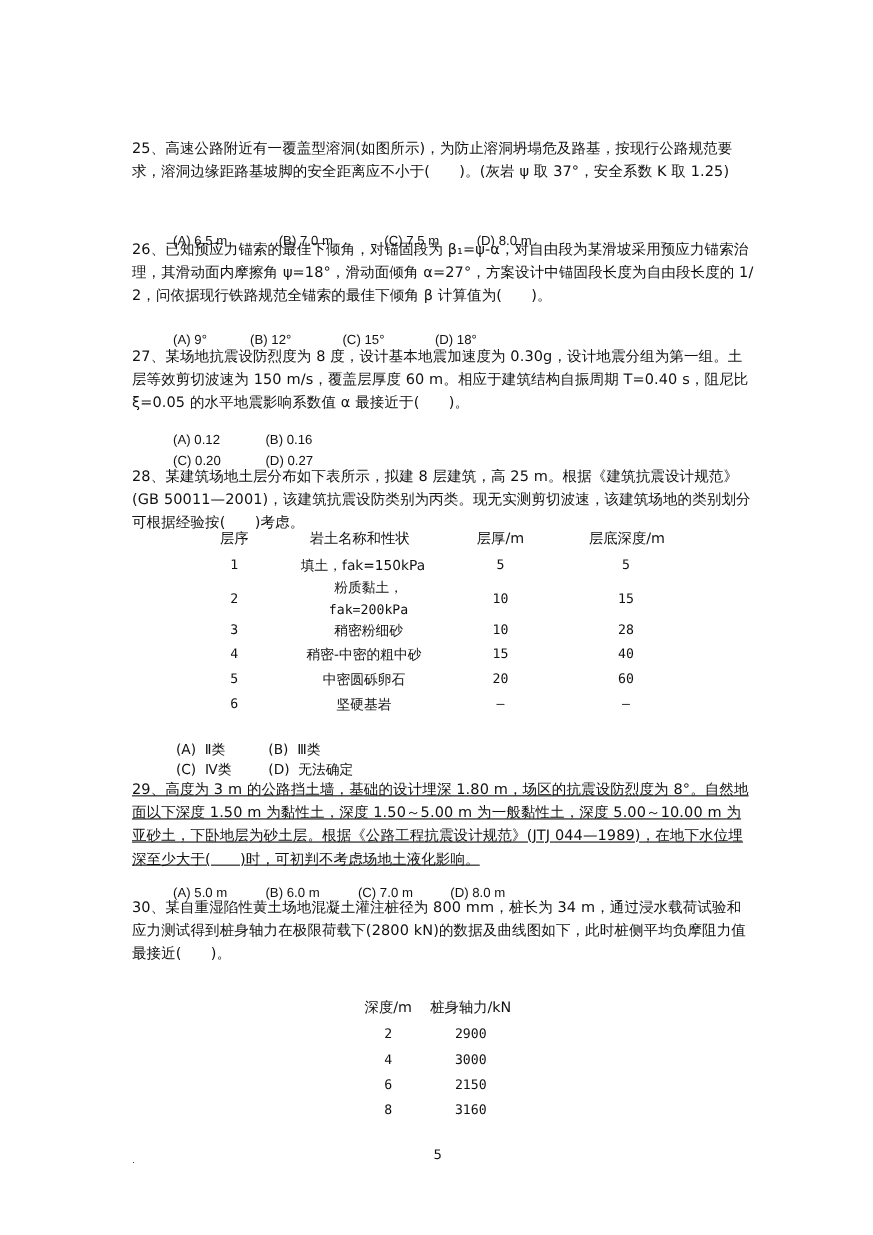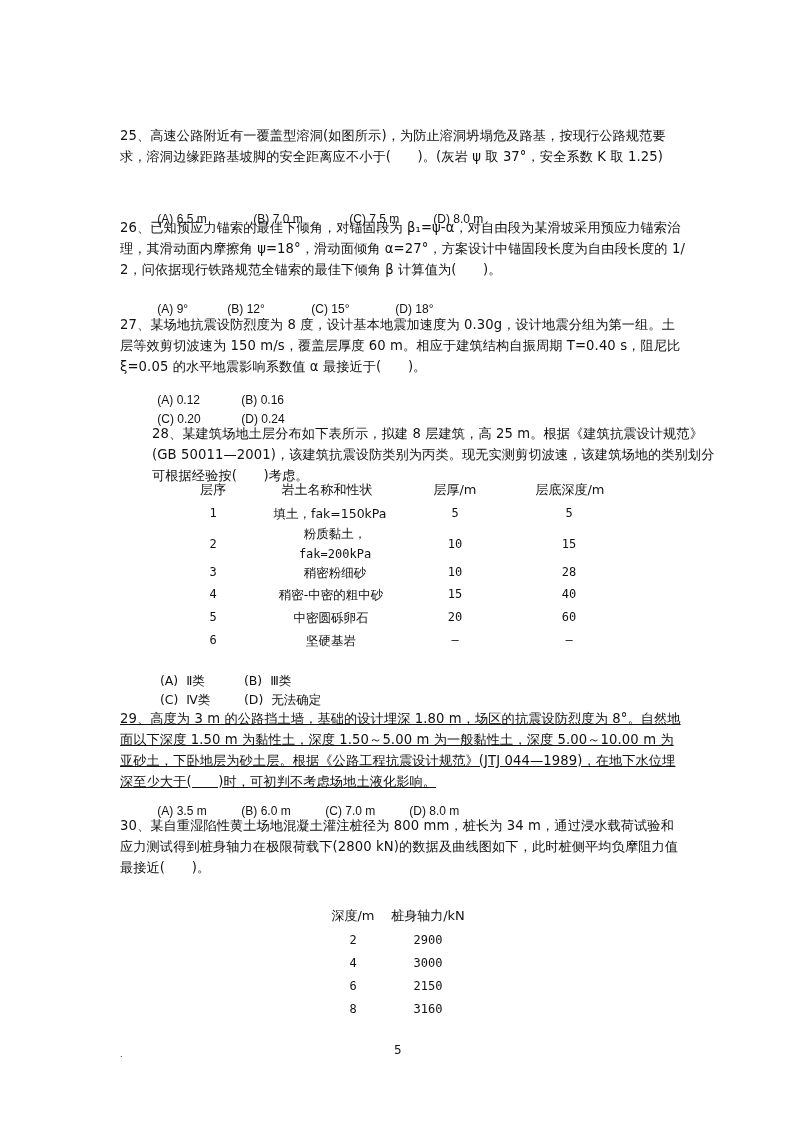--- a/index.html
+++ b/index.html
@@ -36,24 +36,24 @@
   <div class="q" style="top:217px;">26、已知预应力锚索的最佳下倾角，对锚固段为 β₁=ψ-α，对自由段为某滑坡采用预应力锚索治理，其滑动面内摩擦角 ψ=18°，滑动面倾角 α=27°，方案设计中锚固段长度为自由段长度的 1/2，问依据现行铁路规范全锚索的最佳下倾角 β 计算值为(　　)。</div>
   <div class="opts" style="left:144px; top:279px;">
     <span style="width:70px">(A) 9°</span><span style="width:84px">(B) 12°</span><span style="width:84px">(C) 15°</span><span>(D) 18°</span>
   </div>
 
   <div class="q" style="top:314px;">27、某场地抗震设防烈度为 8 度，设计基本地震加速度为 0.30g，设计地震分组为第一组。土层等效剪切波速为 150 m/s，覆盖层厚度 60 m。相应于建筑结构自振周期 T=0.40 s，阻尼比 ξ=0.05 的水平地震影响系数值 α 最接近于(　　)。</div>
   <div class="opts" style="left:144px; top:370px;">
     <span style="width:84px">(A) 0.12</span><span>(B) 0.16</span>
   </div>
   <div class="opts" style="left:144px; top:389px;">
-    <span style="width:84px">(C) 0.20</span><span>(D) 0.24</span>
+    <span style="width:84px">(C) 0.20</span><span>(D) 0.27</span>
   </div>
 
-  <div class="q" style="top:423px;margin-left:32px;">28、某建筑场地土层分布如下表所示，拟建 8 层建筑，高 25 m。根据《建筑抗震设计规范》(GB 50011—2001)，该建筑抗震设防类别为丙类。现无实测剪切波速，该建筑场地的类别划分可根据经验按(　　)考虑。</div>
+  <div class="q" style="top:423px;">28、某建筑场地土层分布如下表所示，拟建 8 层建筑，高 25 m。根据《建筑抗震设计规范》(GB 50011—2001)，该建筑抗震设防类别为丙类。现无实测剪切波速，该建筑场地的类别划分可根据经验按(　　)考虑。</div>
 
   <div>
     <div class="row hdr" style="top:481px; left:0; width:794px;">
       <span class="cell" style="left:213px">层序</span>
       <span class="cell" style="left:327px">岩土名称和性状</span>
       <span class="cell" style="left:455px">层厚/m</span>
       <span class="cell" style="left:570px">层底深度/m</span>
     </div>
 
     <div class="row" style="top:506px; left:0; width:794px;">
@@ -102,21 +102,21 @@
 
   <div class="opts" style="left:144px; top:651px; font-family:'DejaVu Sans', sans-serif; font-size:12.5px;">
     <span style="width:84px">(A)  Ⅱ类</span><span>(B)  Ⅲ类</span>
   </div>
   <div class="opts" style="left:144px; top:670px; font-family:'DejaVu Sans', sans-serif; font-size:12.5px;">
     <span style="width:84px">(C)  Ⅳ类</span><span>(D)  无法确定</span>
   </div>
 
   <div class="q" style="top:708px;text-decoration:underline;">29、高度为 3 m 的公路挡土墙，基础的设计埋深 1.80 m，场区的抗震设防烈度为 8°。自然地面以下深度 1.50 m 为黏性土，深度 1.50～5.00 m 为一般黏性土，深度 5.00～10.00 m 为亚砂土，下卧地层为砂土层。根据《公路工程抗震设计规范》(JTJ 044—1989)，在地下水位埋深至少大于(　　)时，可初判不考虑场地土液化影响。</div>
   <div class="opts" style="left:144px; top:781px;">
-    <span style="width:84px">(A) 3.5 m</span><span style="width:84px">(B) 6.0 m</span><span style="width:84px">(C) 7.0 m</span><span>(D) 8.0 m</span>
+    <span style="width:84px">(A) 5.0 m</span><span style="width:84px">(B) 6.0 m</span><span style="width:84px">(C) 7.0 m</span><span>(D) 8.0 m</span>
   </div>
 
   <div class="q" style="top:815px;">30、某自重湿陷性黄土场地混凝土灌注桩径为 800 mm，桩长为 34 m，通过浸水载荷试验和应力测试得到桩身轴力在极限荷载下(2800 kN)的数据及曲线图如下，此时桩侧平均负摩阻力值最接近(　　)。</div>
 
   <div>
     <div class="row hdr" style="top:907px; left:0; width:794px;">
       <span class="cell" style="left:353px">深度/m</span>
       <span class="cell" style="left:428px">桩身轴力/kN</span>
     </div>
     <div class="row" style="top:933px; left:0; width:794px;">

